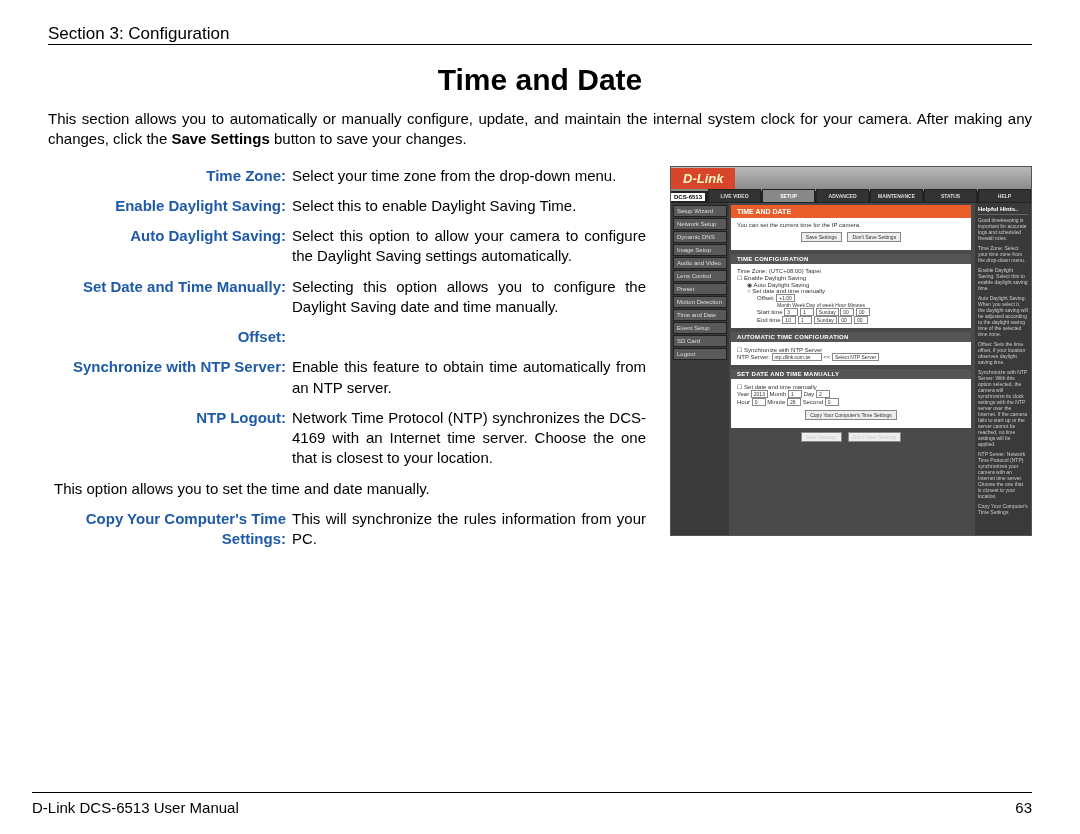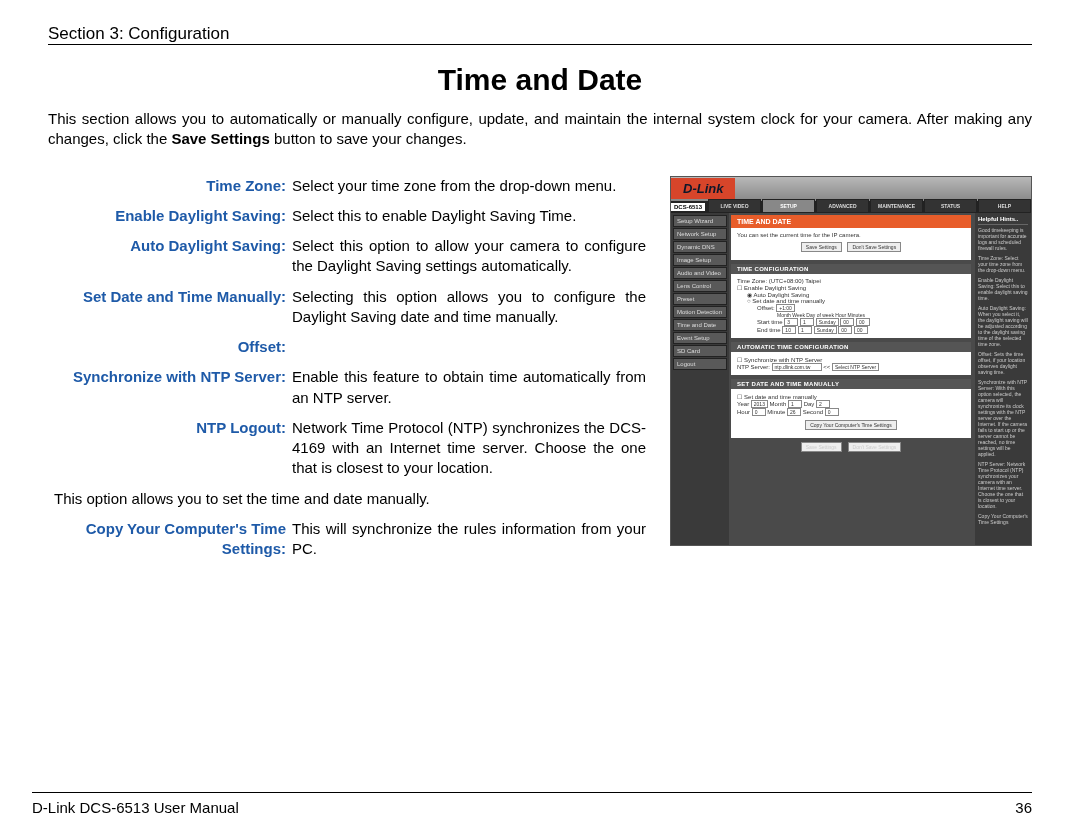--- a/index.html
+++ b/index.html
@@ -20,21 +20,21 @@
     text-align: center;
     font-size: 30px;
     font-weight: 700;
     margin-top: 18px;
     margin-bottom: 12px;
   }
   .intro {
     font-size: 15px;
     line-height: 1.35;
     text-align: justify;
-    margin-bottom: 26px;
+    margin-bottom: 16px;
   }
   .intro b { font-weight: 700; }
   .content-row {
     display: flex;
     gap: 24px;
     align-items: flex-start;
     justify-content: space-between;
   }
   .def-table {
     flex: 1;
@@ -70,21 +70,21 @@
     flex-direction: column;
   }
   .dlink-bar {
     height: 24px;
     background: linear-gradient(#b8b8b8, #888);
     display: flex;
     align-items: center;
   }
   .dlink-logo {
     background: #d7452a;
-    color: #0f172a;
+    color: #fef9c3;
     font-weight: 700;
     font-size: 13px;
     font-style: italic;
     padding: 3px 12px;
     font-family: Arial, sans-serif;
   }
   .shot-body {
     flex: 1;
     display: flex;
     background: #4a4a4a;
@@ -334,14 +334,14 @@
         <div class="hint-txt">Synchronize with NTP Server: With this option selected, the camera will synchronize its clock settings with the NTP server over the Internet. If the camera fails to start up or the server cannot be reached, no time settings will be applied.</div>
         <div class="hint-txt">NTP Server: Network Time Protocol (NTP) synchronizes your camera with an Internet time server. Choose the one that is closest to your location.</div>
         <div class="hint-txt">Copy Your Computer's Time Settings</div>
       </div>
     </div>
   </div>
 </div>
 
 <div class="footer">
   <span>D-Link DCS-6513 User Manual</span>
-  <span>36</span>
+  <span>63</span>
 </div>
 
 </body></html>

